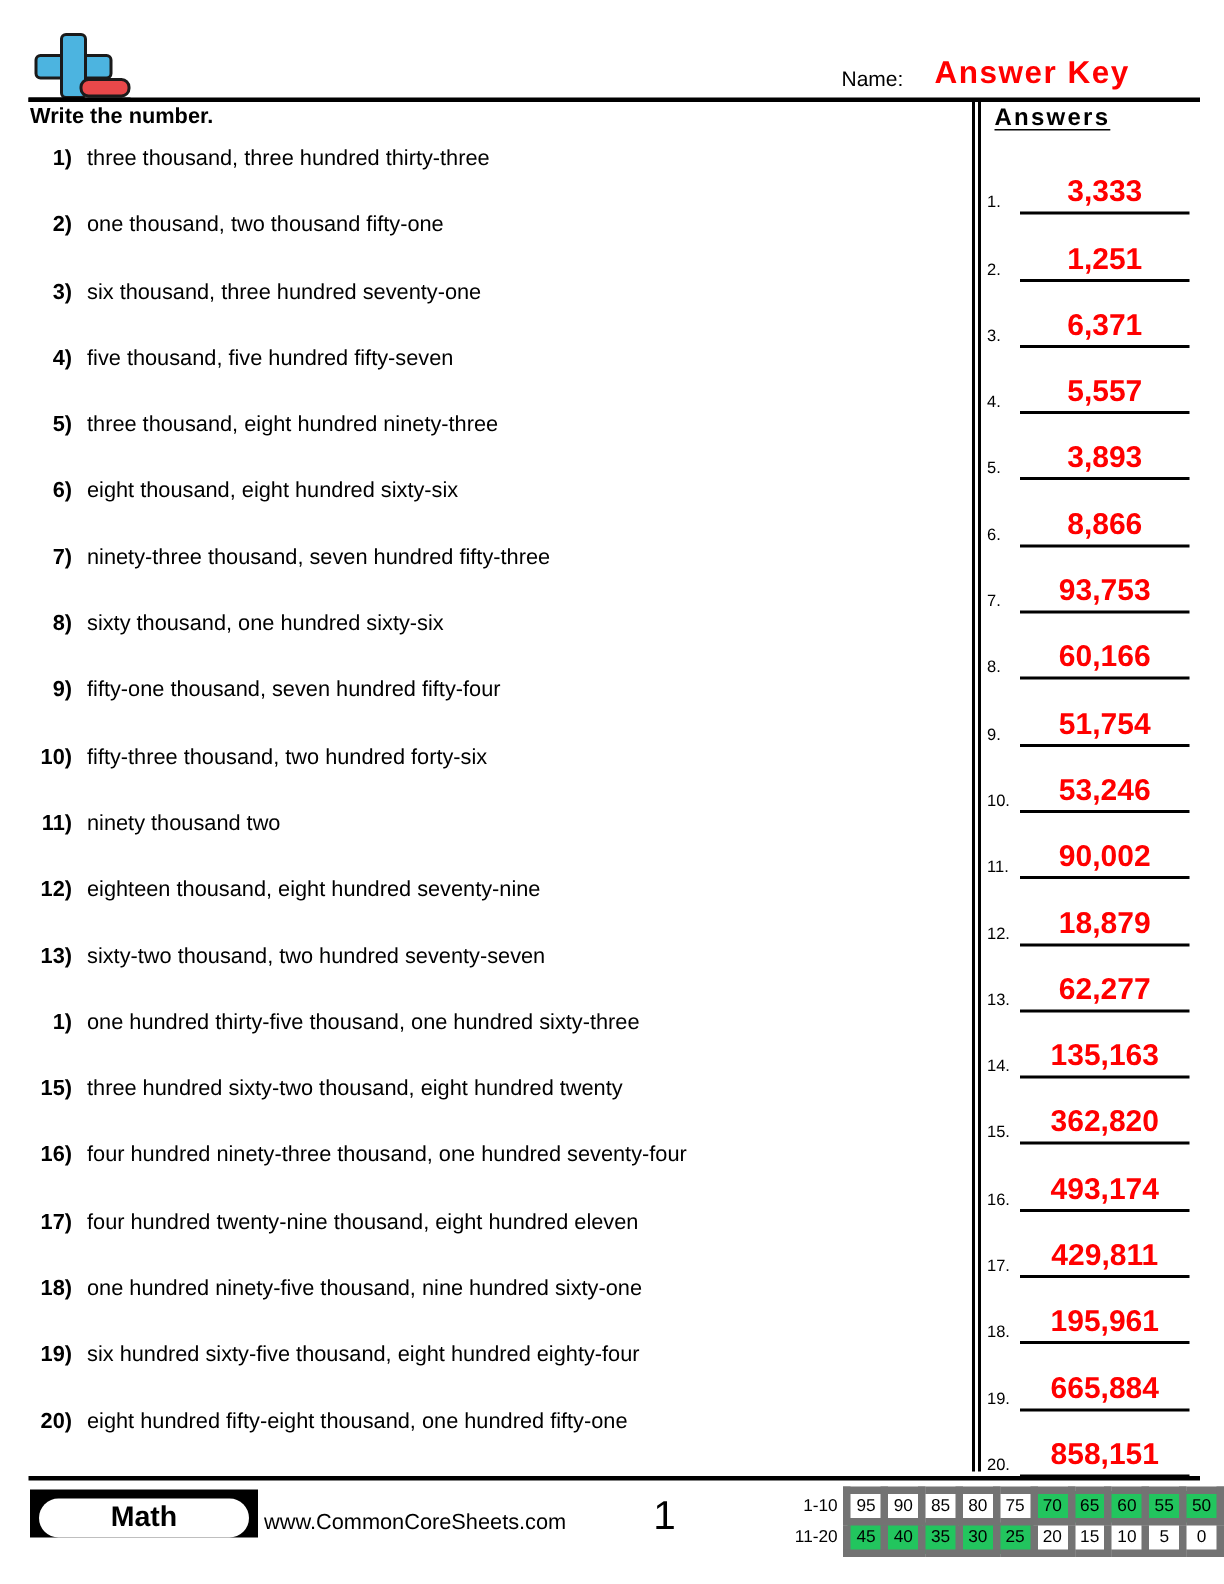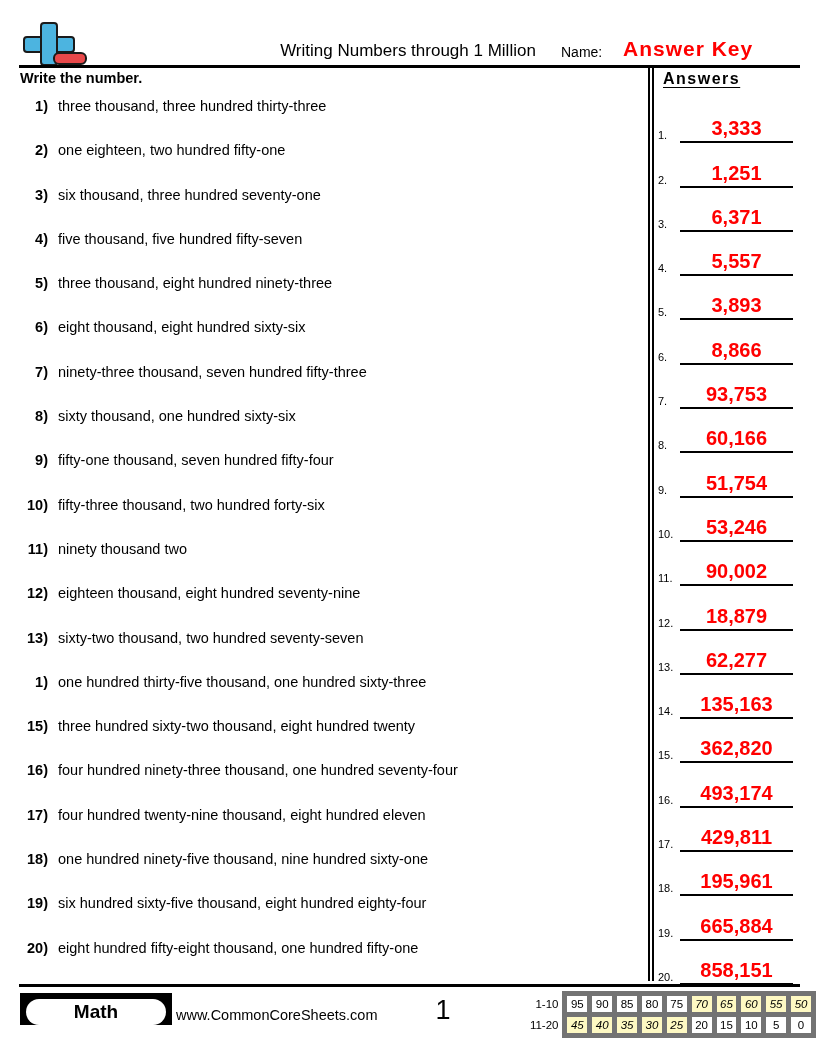--- a/index.html
+++ b/index.html
@@ -248,56 +248,54 @@
     padding: 0;
   }
   #score-table td.rowlabel {
     border: none;
     width: 34px;
     text-align: right;
     padding-right: 4px;
     font-size: 11.5px;
   }
   #score-table td.shaded {
-    background: #fef9c3;
-    font-style: italic;
+    background: #22c55e;
   }
 </style>
 </head>
 <body>
 
 <div id="header">
   <div id="logo">
     <div class="plus-h"></div>
     <div class="plus-v"></div>
     <div class="plus-fill"></div>
     <div class="minus"></div>
     <div class="ground"></div>
   </div>
-  <div id="header-title">Writing Numbers through 1 Million</div>
   <div id="name-label">Name:</div>
   <div id="answer-key">Answer Key</div>
   <div id="header-rule"></div>
 </div>
 
 <div id="instruction">Write the number.</div>
 
 <div id="divider">
   <div class="l1"></div>
   <div class="l2"></div>
 </div>
 
 <div id="questions">
     <div class="question">
       <span class="q-num">1)</span>
       <span class="q-text">three thousand, three hundred thirty-three</span>
     </div>
     <div class="question">
       <span class="q-num">2)</span>
-      <span class="q-text">one eighteen, two hundred fifty-one</span>
+      <span class="q-text">one thousand, two thousand fifty-one</span>
     </div>
     <div class="question">
       <span class="q-num">3)</span>
       <span class="q-text">six thousand, three hundred seventy-one</span>
     </div>
     <div class="question">
       <span class="q-num">4)</span>
       <span class="q-text">five thousand, five hundred fifty-seven</span>
     </div>
     <div class="question">

